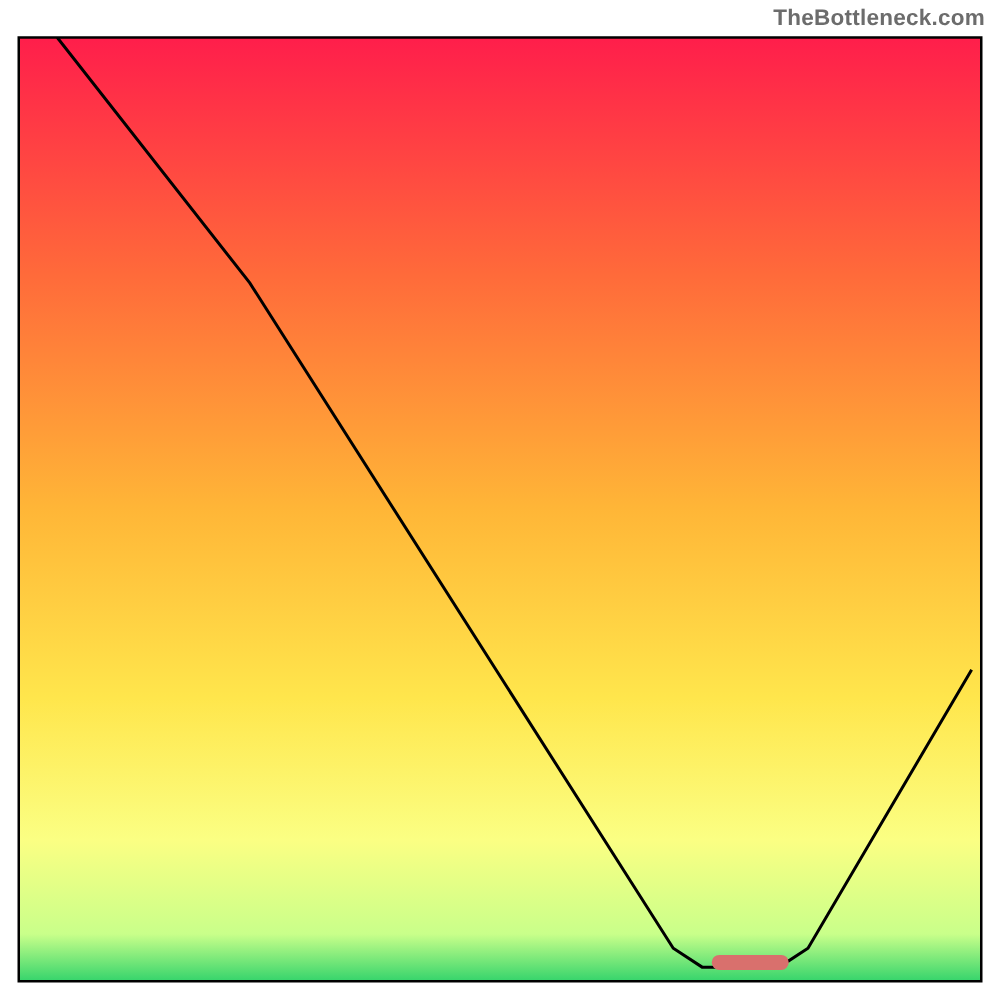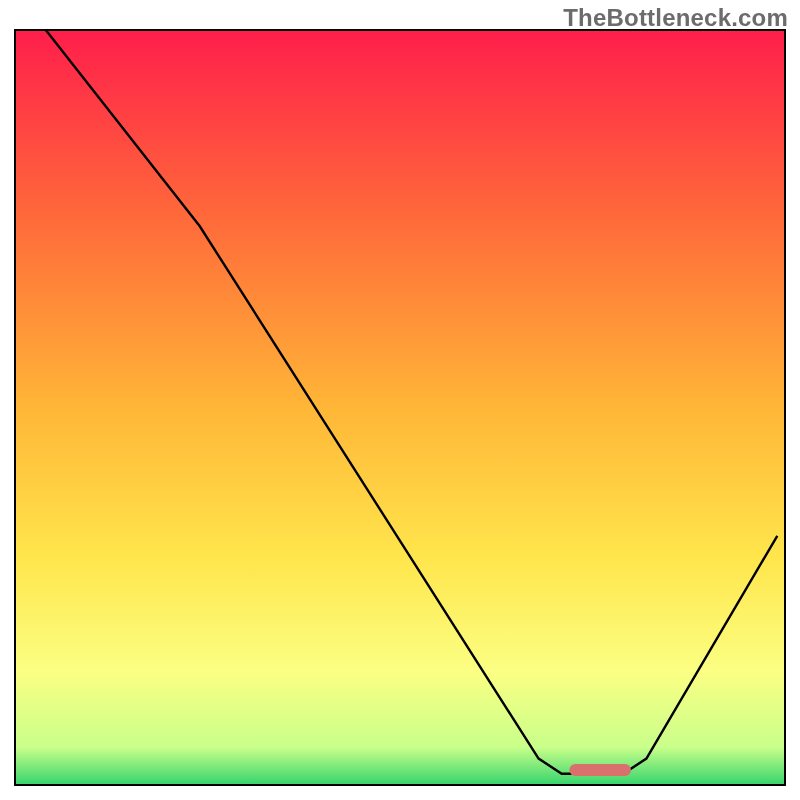--- a/index.html
+++ b/index.html
@@ -12,21 +12,21 @@
   }
   .container {
     position: relative;
     width: 800px;
     height: 800px;
   }
   .watermark {
     position: absolute;
     top: 4px;
     right: 12px;
-    font-size: 24px;
+    font-size: 18px;
     font-weight: bold;
     color: #6c6c6c;
     letter-spacing: 0.2px;
   }
   svg {
     position: absolute;
     left: 0;
     top: 0;
   }
 </style>

